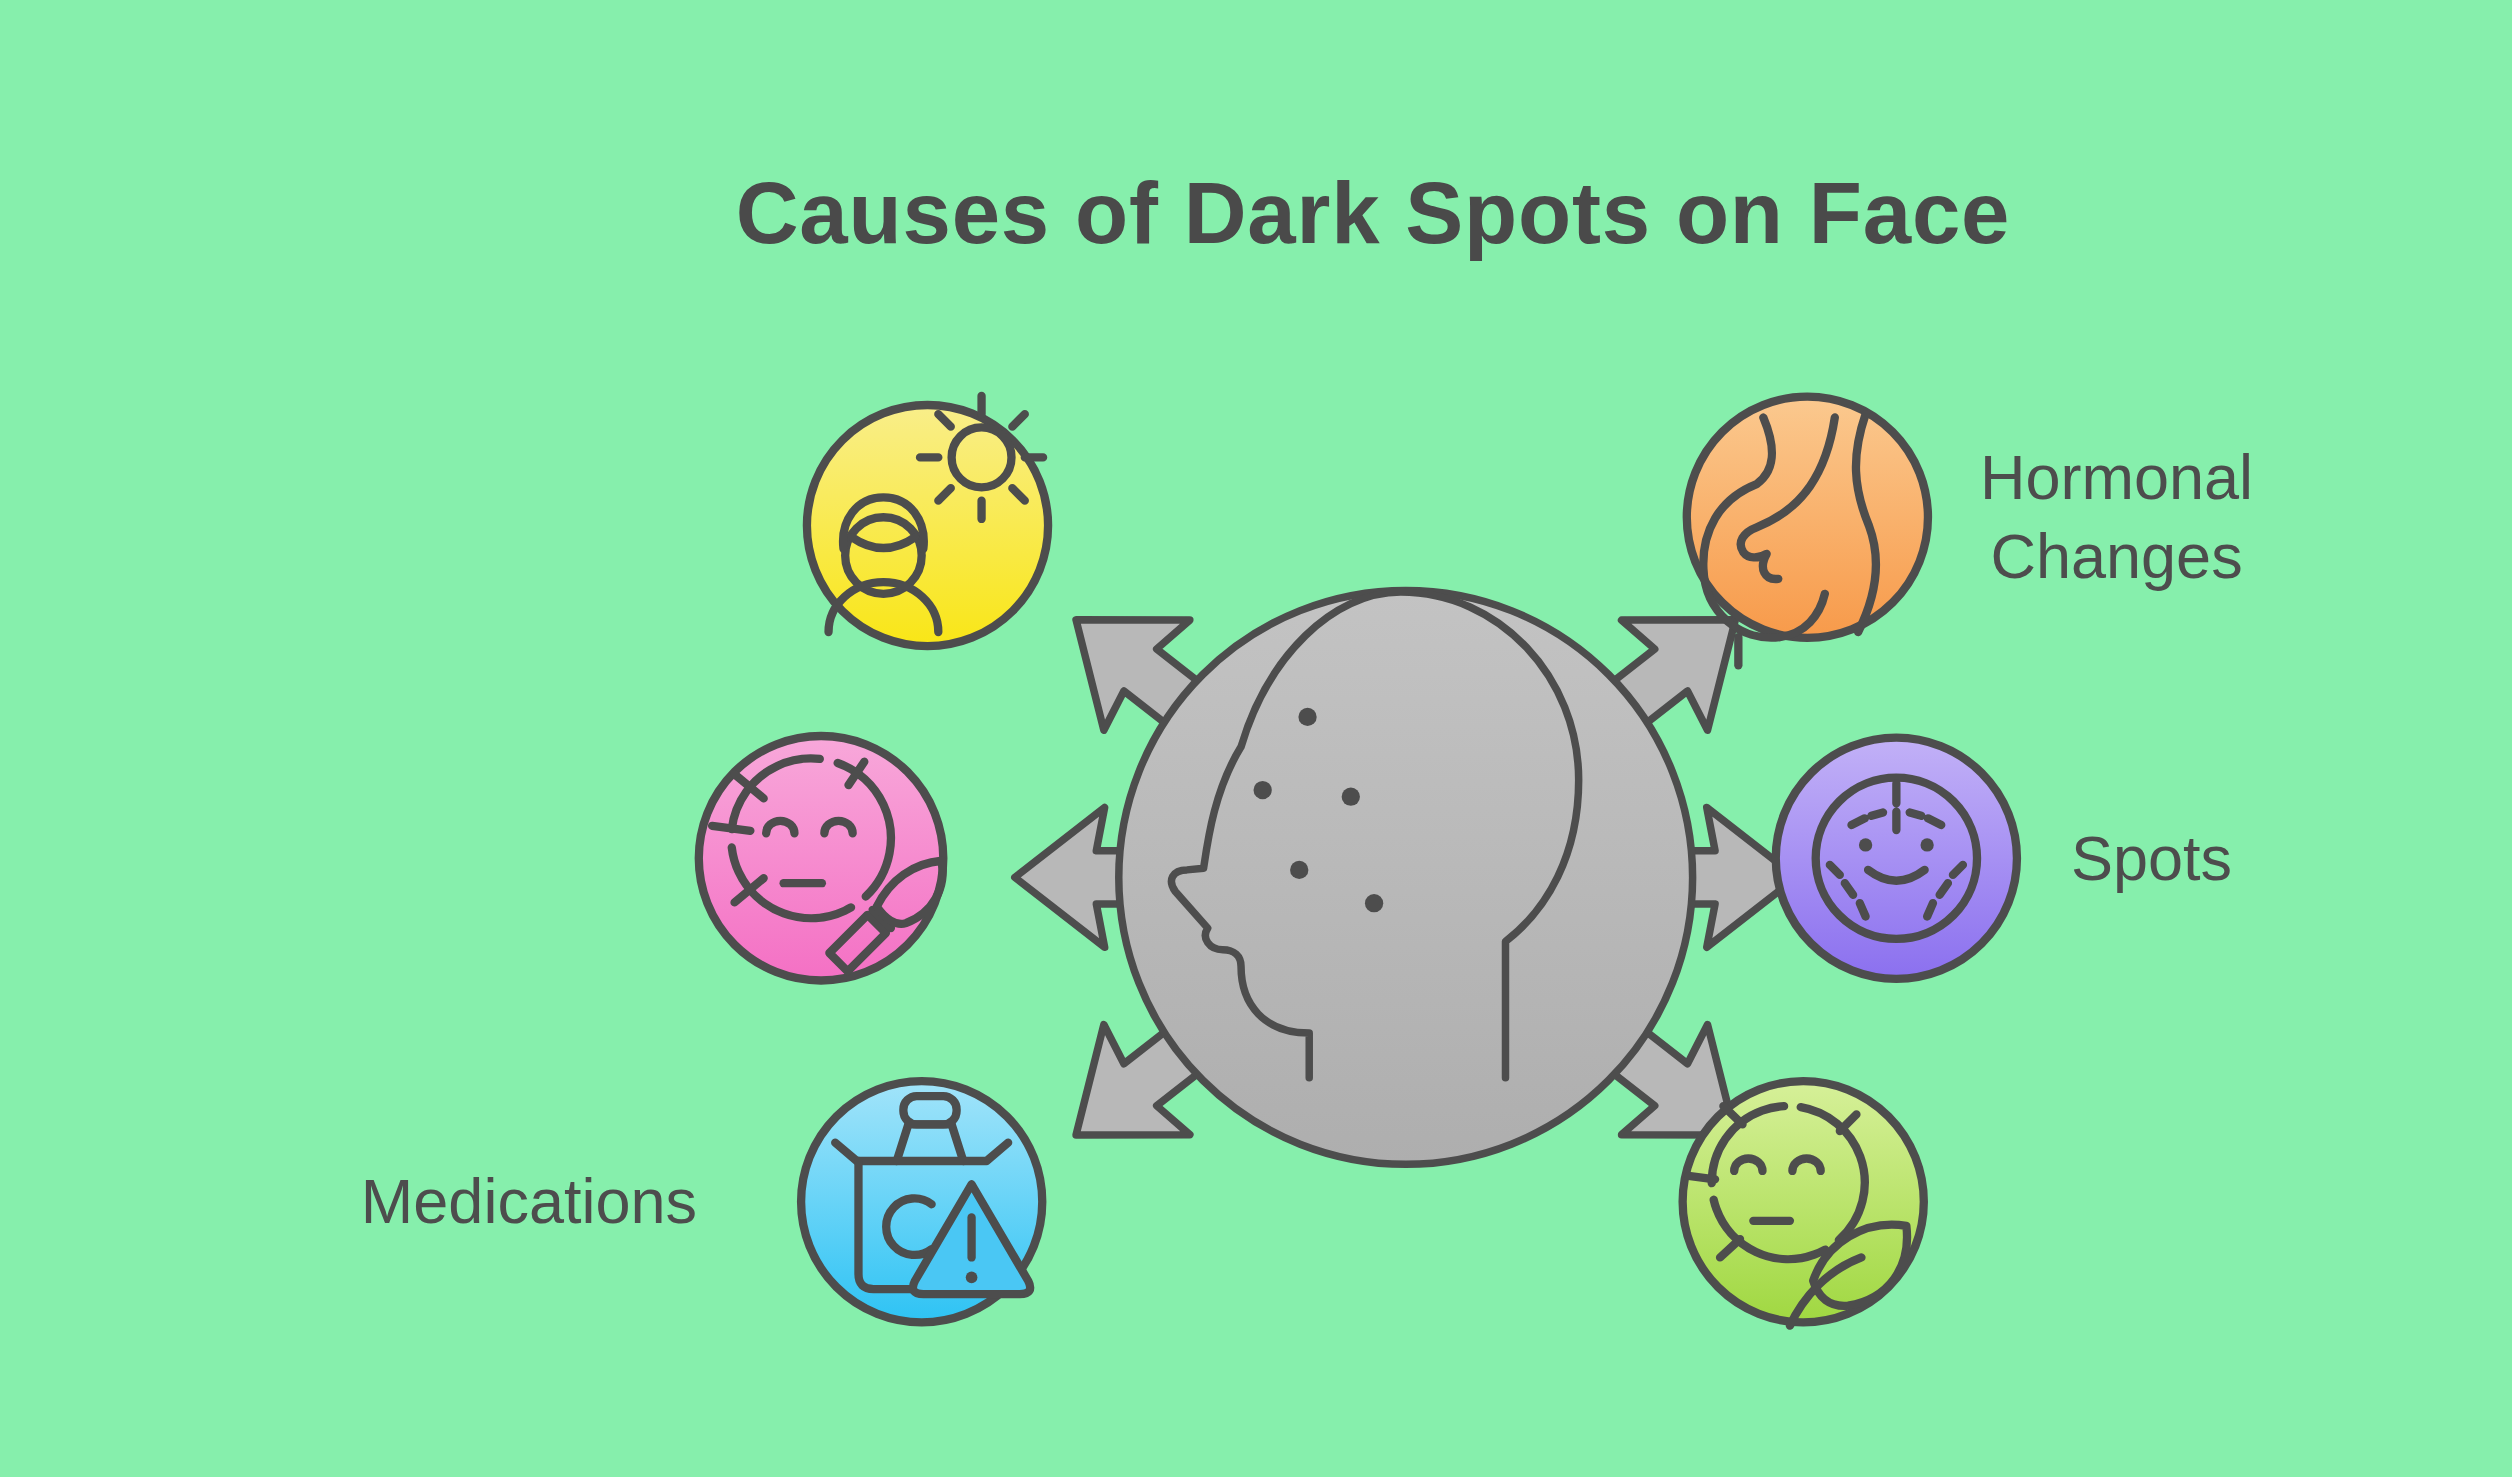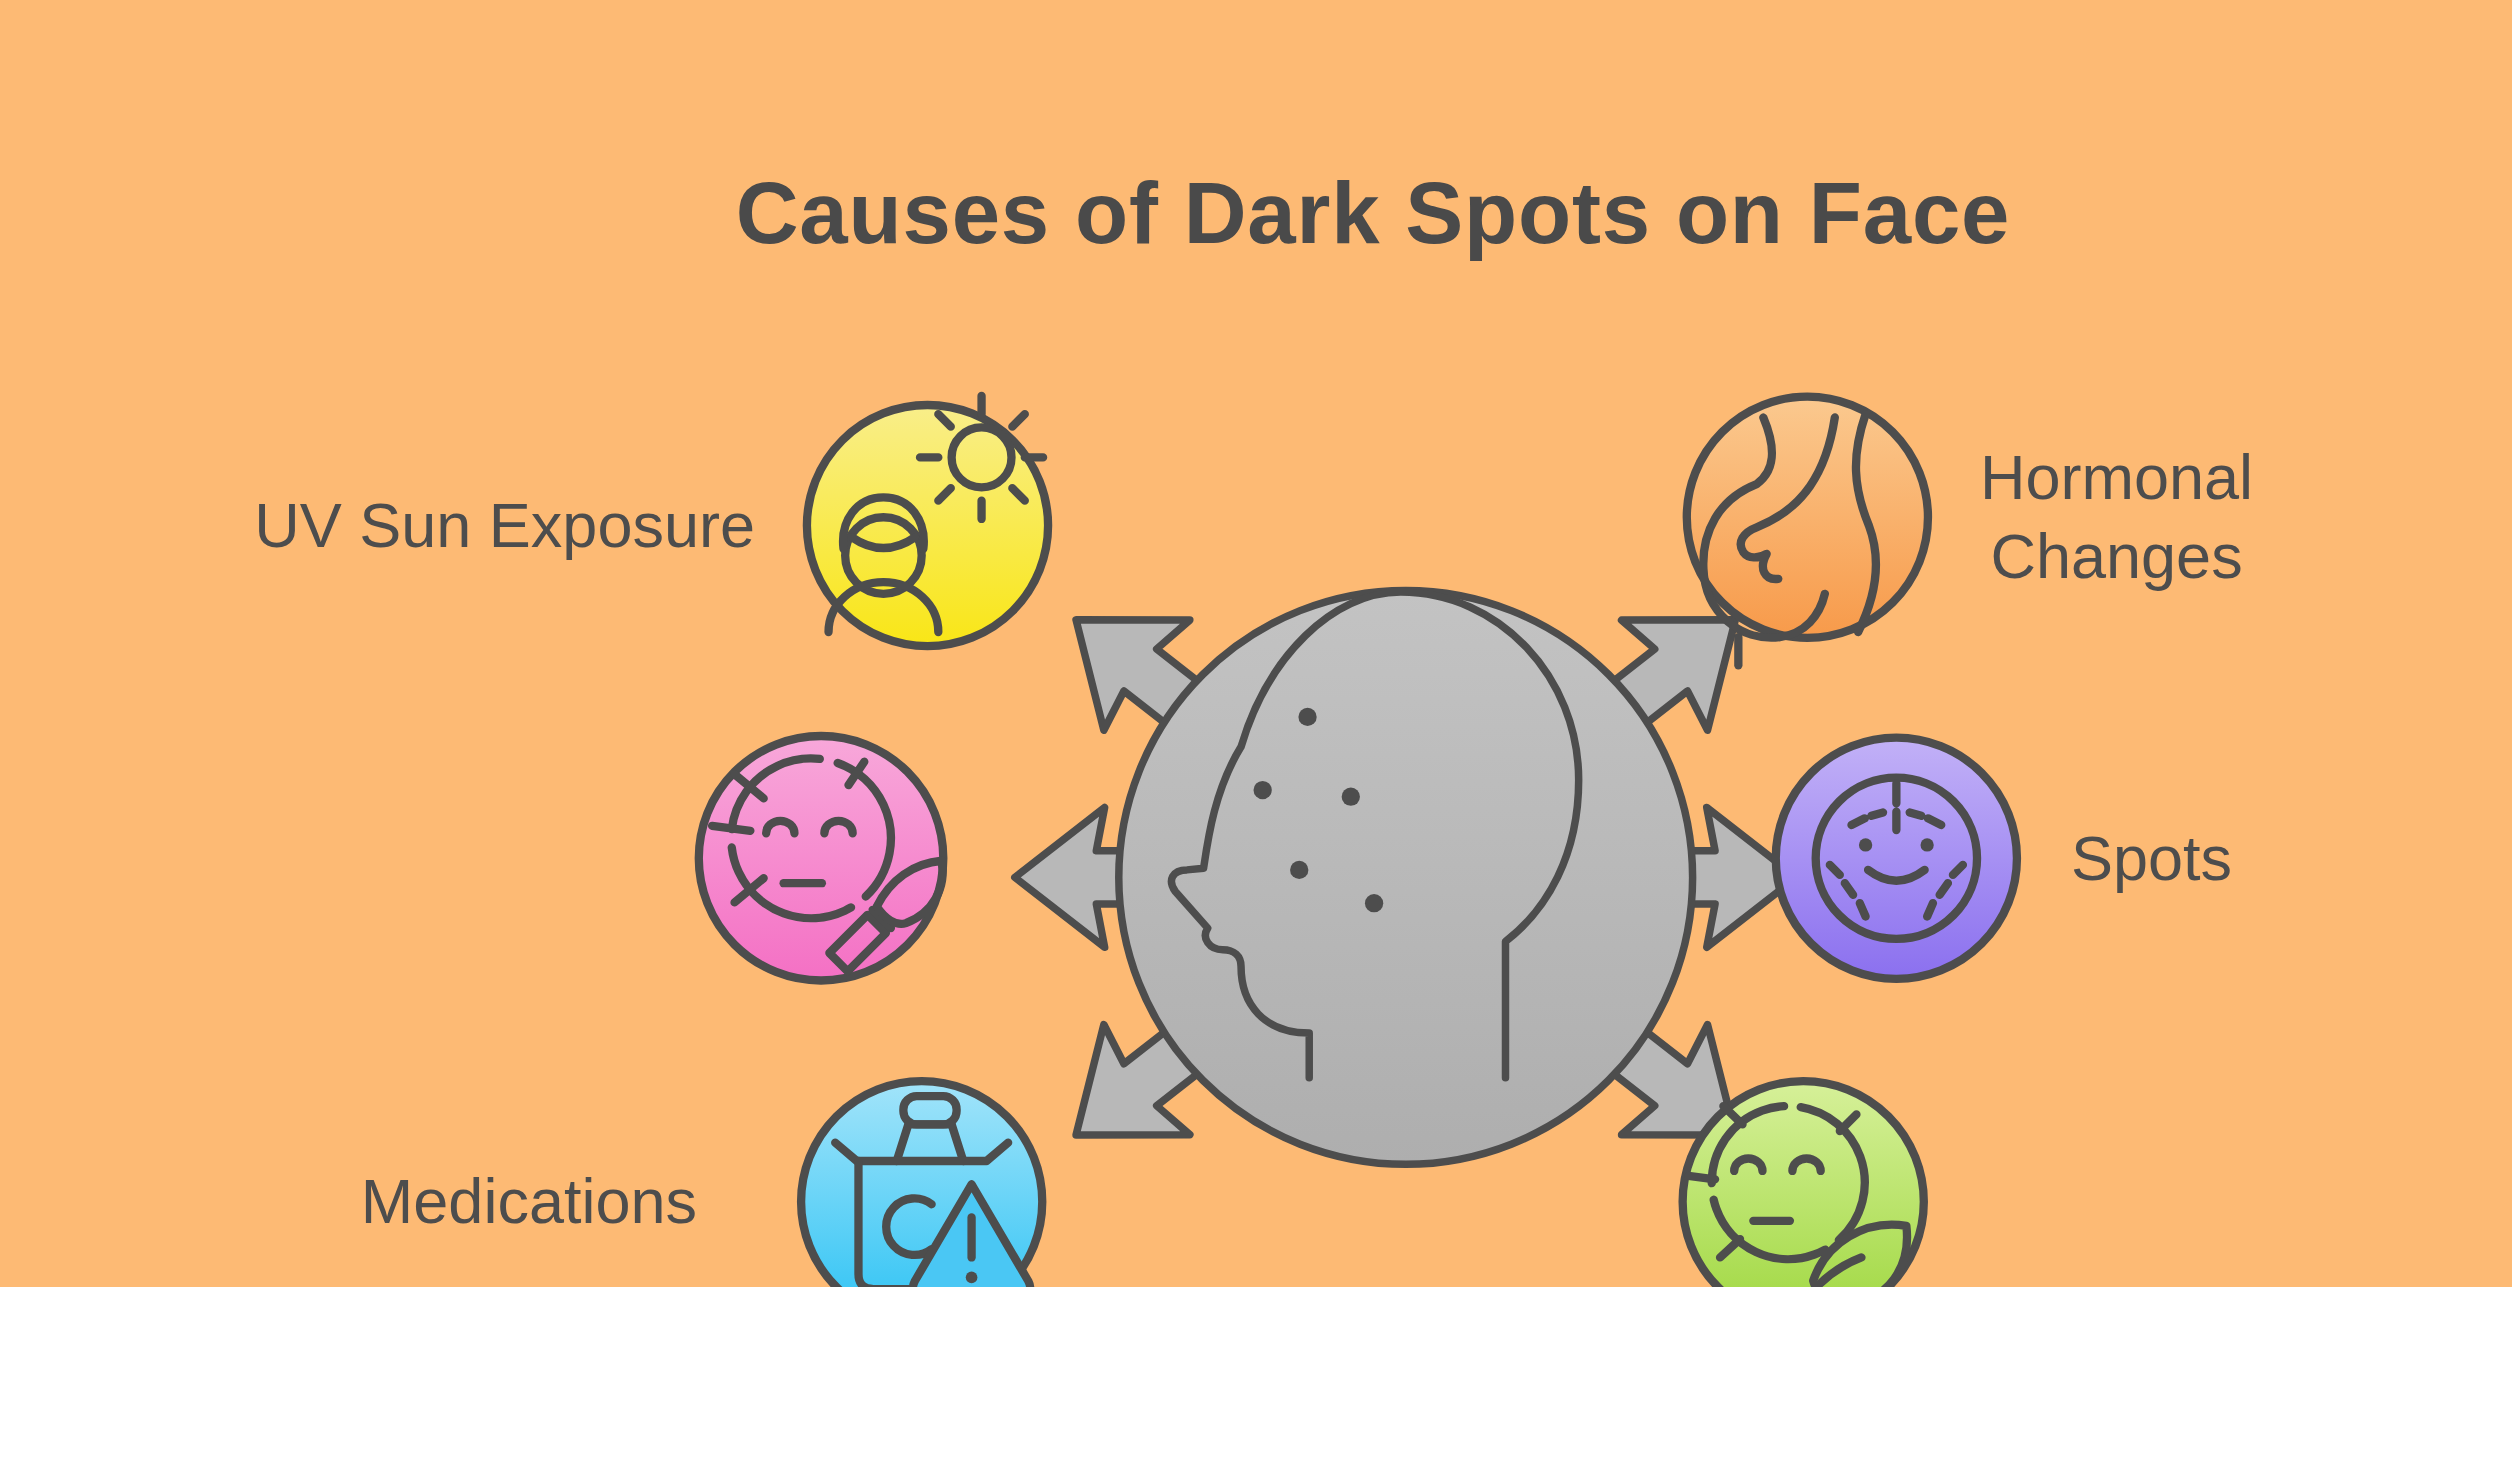--- a/index.html
+++ b/index.html
@@ -1,16 +1,16 @@
 <!DOCTYPE html>
 <html style="font-size:13.3px"><head>
 <meta charset="utf-8">
 <style>
   html,body{margin:0;padding:0;background:#ffffff;}
-  #stage{position:relative;width:2512px;height:1287px;background:#fdba74;overflow:hidden;
+  #stage{position:relative;width:2512px;height:1477px;background:#86efac;overflow:hidden;
          font-family:"Liberation Sans", sans-serif;}
   .title{position:absolute;left:541px;top:163px;width:1664px;text-align:center;
          font-size:87px;font-weight:700;color:#4a4a4a;letter-spacing:0.8px;white-space:nowrap;}
   .label{position:absolute;font-size:63px;line-height:79px;font-weight:400;color:#4d4d4d;
          white-space:pre-line;}
   .label.right{text-align:right;}
   .label.left{text-align:center;}
   svg{position:absolute;left:0;top:0;}
 </style>
 </head>
@@ -157,21 +157,20 @@
         <circle cx="2150" cy="1422" r="92" stroke-dasharray="110 20 170 20 140 20" transform="rotate(-20 2150 1422)"></circle>
         <path d="M 2095 1352 L 2072 1330 M 2062 1418 L 2030 1414 M 2092 1490 L 2068 1512 M 2212 1360 L 2232 1340"></path>
         <path d="M 2085 1408 A 17 15 0 0 1 2119 1408 M 2155 1408 A 17 15 0 0 1 2189 1408"></path>
         <path d="M 2108 1468 L 2152 1468"></path>
         <path d="M 2180 1540 C 2196 1494 2242 1466 2292 1474 C 2298 1524 2270 1562 2222 1570 C 2200 1572 2186 1560 2180 1540 Z"></path>
         <path d="M 2152 1594 C 2168 1560 2196 1528 2238 1512"></path>
       </g>
     </g>
   </svg>
 
-  <div class="label right" style="right:1757px;top:486px;">UV Sun Exposure</div>
 
 
   <div class="label right" style="right:1815px;top:1162px;">Medications</div>
 
   <div class="label left" style="left:1980px;top:438px;">Hormonal
 Changes</div>
 
   <div class="label left" style="left:2071px;top:819px;">Spots</div>
 
 

